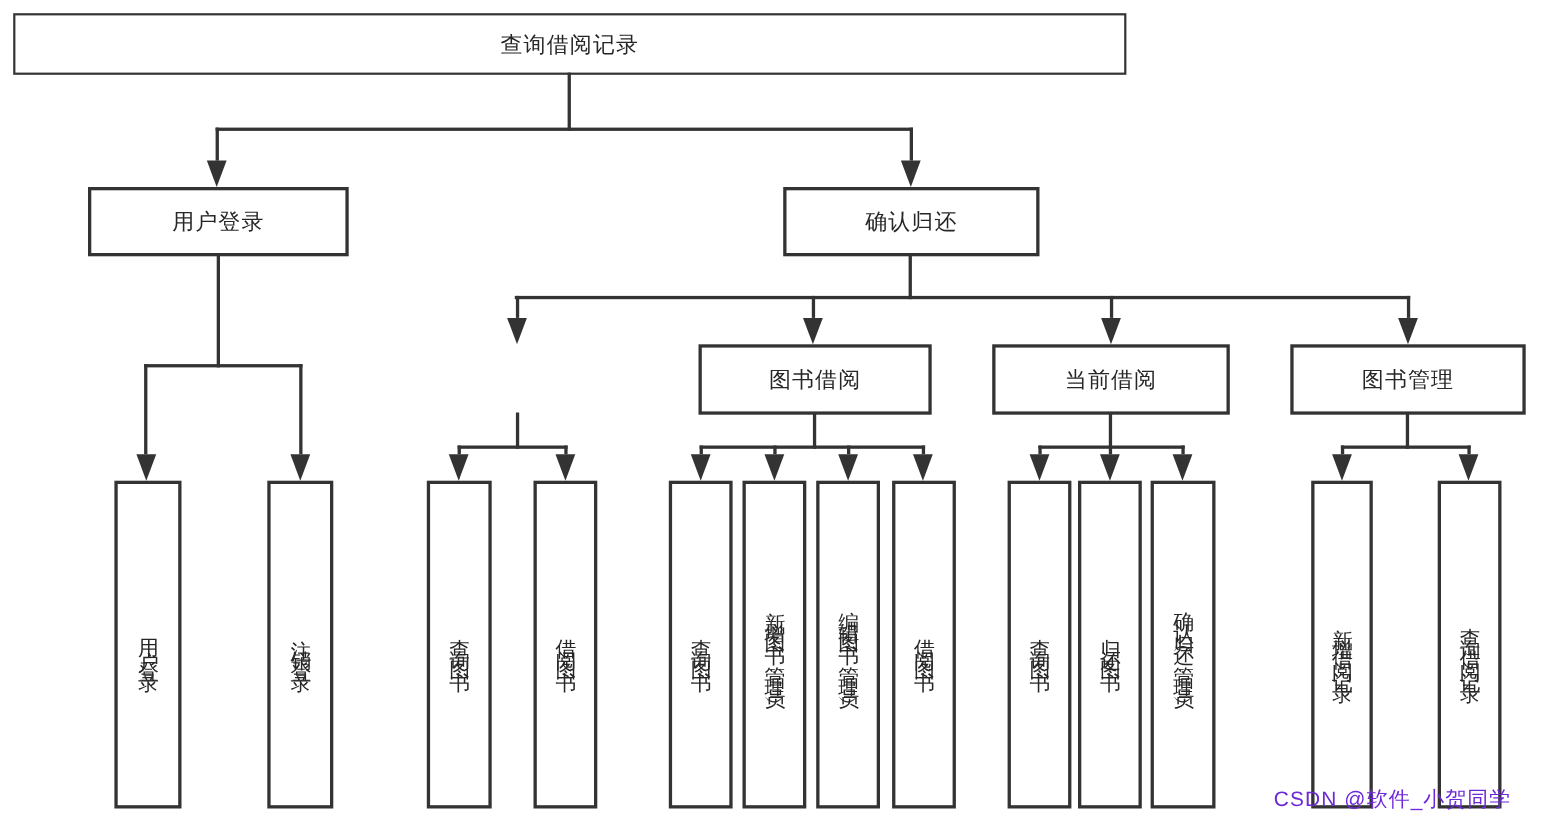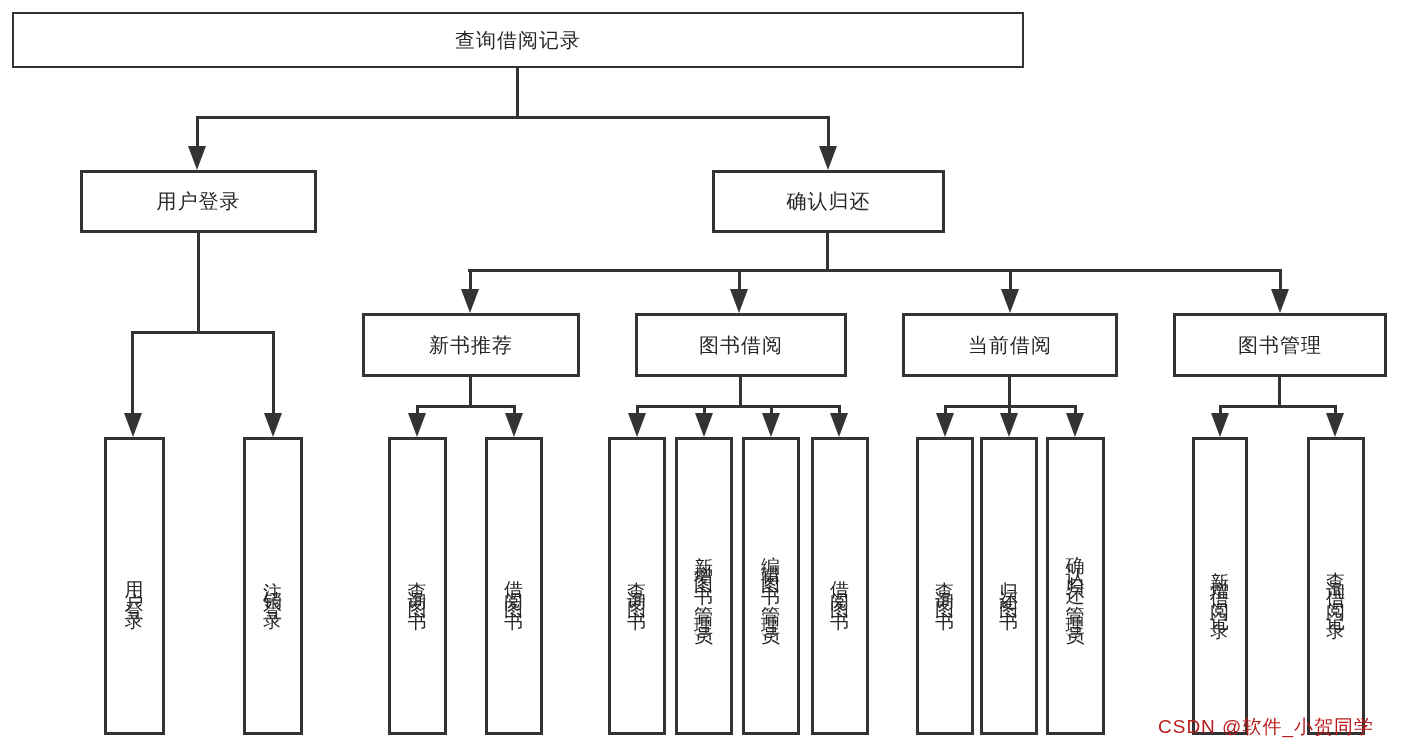--- a/index.html
+++ b/index.html
@@ -55,21 +55,21 @@
     border-left: 9px solid transparent;
     border-right: 9px solid transparent;
     border-top: 24px solid #333333;
   }
   
   .watermark {
     position: absolute;
     left: 1158px;
     top: 714px;
     font-size: 19px;
-    color: #b91c1c;
+    color: #6d28d9;
     letter-spacing: 1px;
     white-space: nowrap;
     z-index: 5;
   }
 </style>
 </head>
 <body>
 
 <div class="canvas">
 
@@ -78,23 +78,20 @@
   </div>
 
   <div class="node" style="left:80px; top:170px; width:237px; height:63px;">
     <span>用户登录</span>
   </div>
 
   <div class="node" style="left:712px; top:170px; width:233px; height:63px;">
     <span>确认归还</span>
   </div>
 
-  <div class="node" style="left:362px; top:313px; width:218px; height:64px;">
-    <span>新书推荐</span>
-  </div>
 
   <div class="node" style="left:902px; top:313px; width:216px; height:64px;">
     <span>当前借阅</span>
   </div>
 
   <div class="node" style="left:635px; top:313px; width:212px; height:64px;">
     <span>图书借阅</span>
   </div>
 
   <div class="node" style="left:1173px; top:313px; width:214px; height:64px;">

